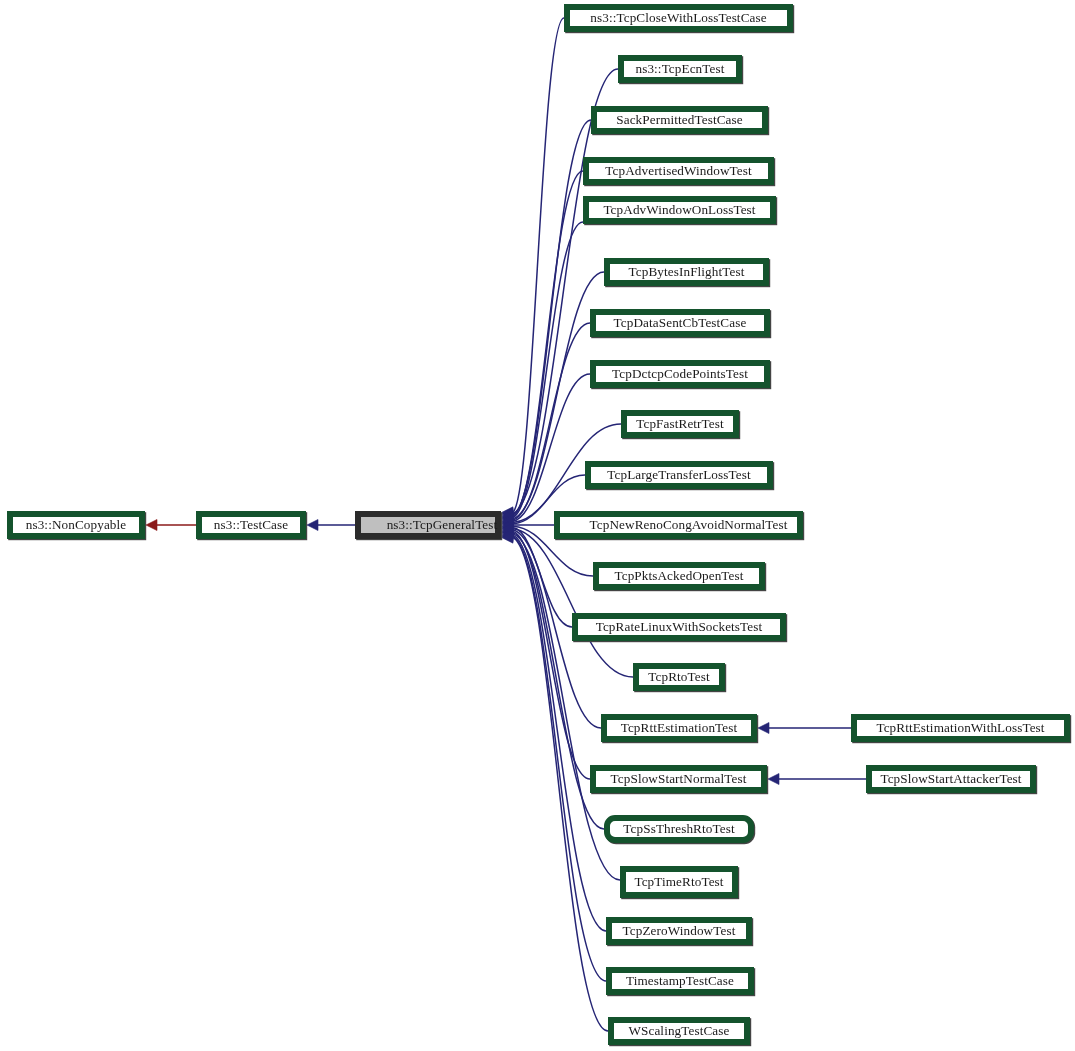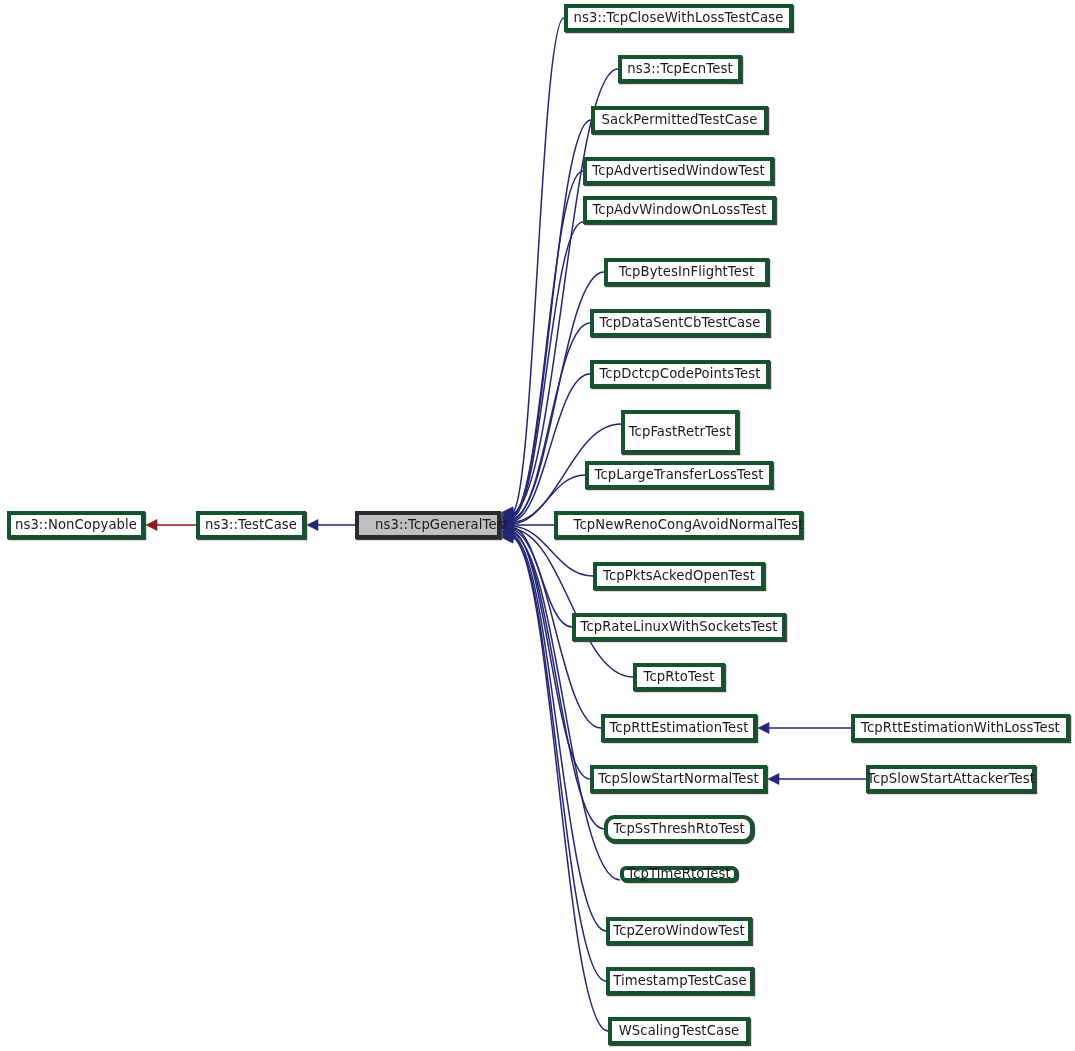--- a/index.html
+++ b/index.html
@@ -19,31 +19,32 @@
     position: absolute;
     left: 0;
     top: 0;
     width: 1075px;
     height: 1051px;
     pointer-events: none;
   }
   .node {
     position: absolute;
     box-sizing: border-box;
-    border: 4px solid #14532d;
+    border: 6px solid #14532d;
     background: #ffffff;
     color: #1a1a1a;
     font-size: 13.2px;
     line-height: 1;
     display: flex;
     align-items: center;
     justify-content: center;
     white-space: nowrap;
     letter-spacing: 0.1px;
     box-shadow: 1.2px 1.2px 0 0 #444444;
+    font-family: Liberation Serif, serif;
   }
   .node.root {
     background: #bfbfbf;
     border-color: #2b2b2b;
     padding-left: 28px;
   }
 </style>
 </head>
 <body>
 
@@ -129,21 +130,21 @@
       </div>
       <div class="node" style="left: 604px; top: 258px; width: 165px; height: 28px;">
         <span>TcpBytesInFlightTest</span>
       </div>
       <div class="node" style="left: 590px; top: 309px; width: 180px; height: 28px;">
         <span>TcpDataSentCbTestCase</span>
       </div>
       <div class="node" style="left: 590px; top: 360px; width: 180px; height: 28px;">
         <span>TcpDctcpCodePointsTest</span>
       </div>
-      <div class="node" style="left: 621px; top: 410px; width: 118px; height: 44px;">
+      <div class="node" style="left: 621px; top: 410px; width: 118px; height: 28px;">
         <span>TcpFastRetrTest</span>
       </div>
       <div class="node" style="left: 585px; top: 461px; width: 188px; height: 28px;">
         <span>TcpLargeTransferLossTest</span>
       </div>
       <div class="node" style="left: 554px; top: 511px; width: 249px; height: 28px; padding-left: 20px;">
         <span>TcpNewRenoCongAvoidNormalTest</span>
       </div>
       <div class="node" style="left: 593px; top: 562px; width: 172px; height: 28px;">
         <span>TcpPktsAckedOpenTest</span>
@@ -156,21 +157,21 @@
       </div>
       <div class="node" style="left: 601px; top: 714px; width: 156px; height: 28px;">
         <span>TcpRttEstimationTest</span>
       </div>
       <div class="node" style="left: 590px; top: 765px; width: 177px; height: 28px;">
         <span>TcpSlowStartNormalTest</span>
       </div>
       <div class="node" style="left: 604px; top: 815px; width: 150px; height: 28px; border-radius: 11px;">
         <span>TcpSsThreshRtoTest</span>
       </div>
-      <div class="node" style="left: 620px; top: 866px; width: 118px; height: 16px; border-radius: 6px;">
+      <div class="node" style="left: 620px; top: 866px; width: 118px; height: 32px;">
         <span>TcpTimeRtoTest</span>
       </div>
       <div class="node" style="left: 606px; top: 917px; width: 146px; height: 28px;">
         <span>TcpZeroWindowTest</span>
       </div>
       <div class="node" style="left: 606px; top: 967px; width: 148px; height: 28px;">
         <span>TimestampTestCase</span>
       </div>
       <div class="node" style="left: 608px; top: 1017px; width: 142px; height: 28px;">
         <span>WScalingTestCase</span>

